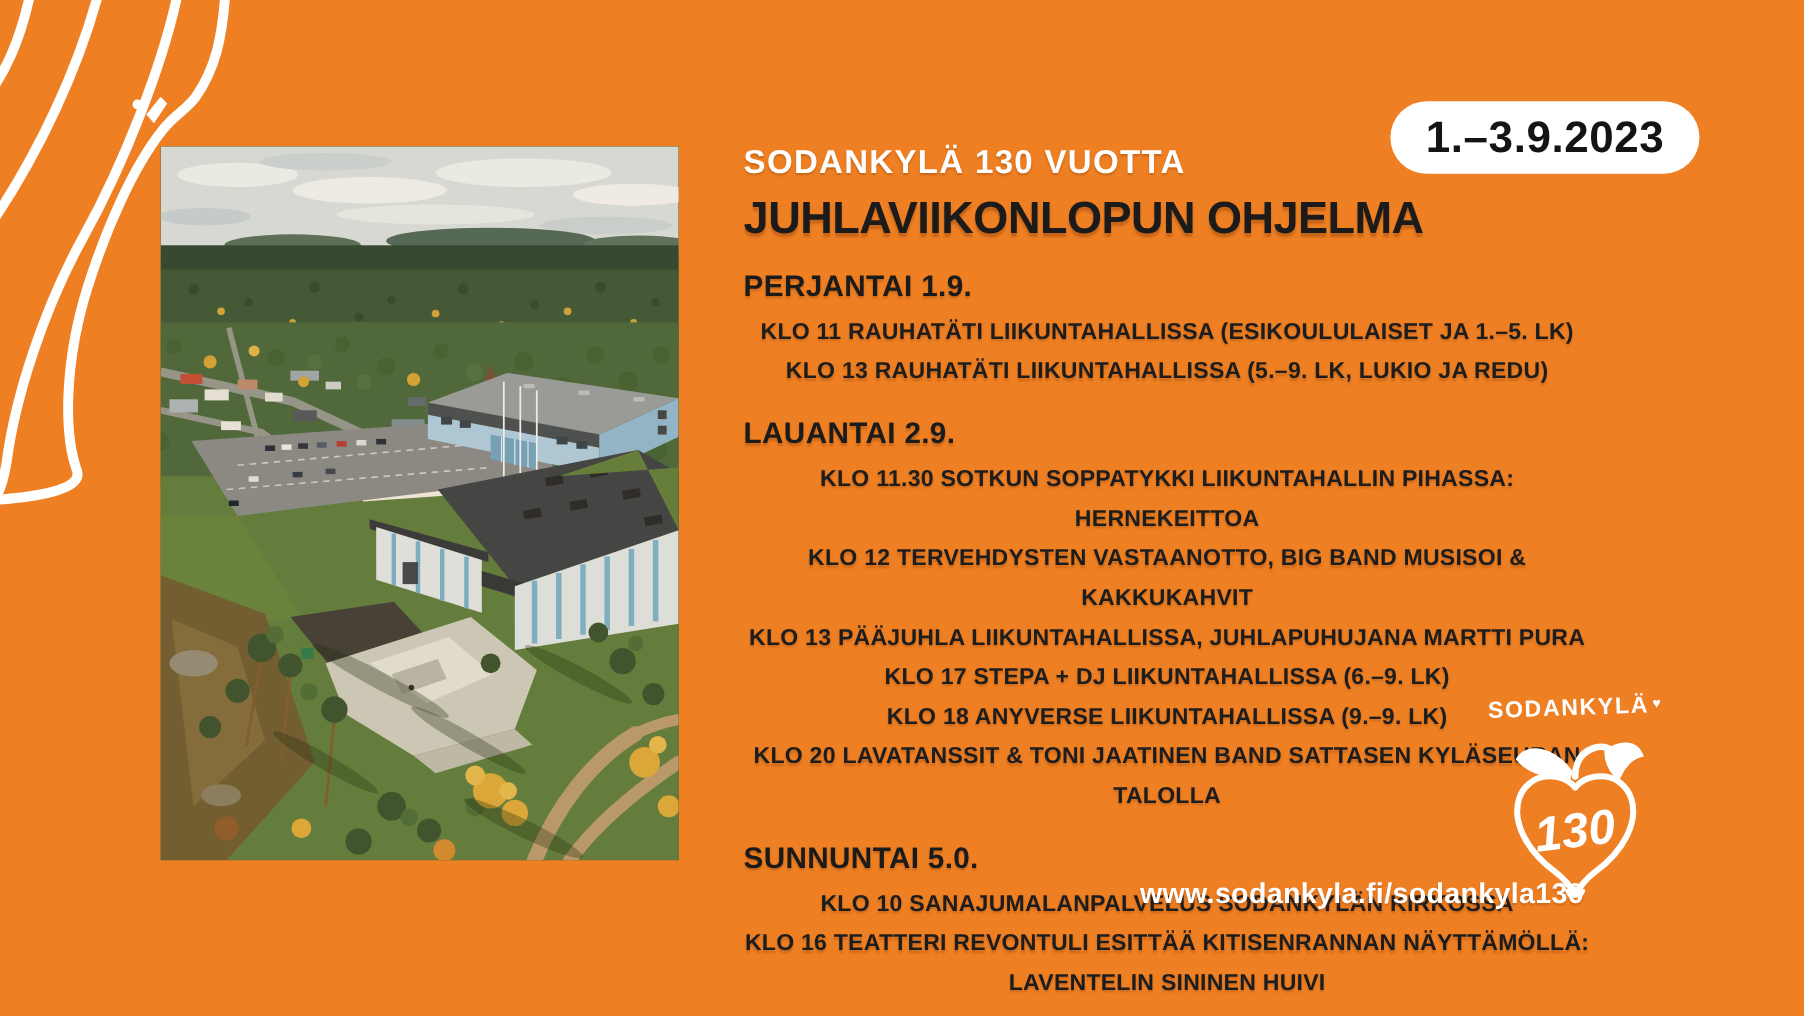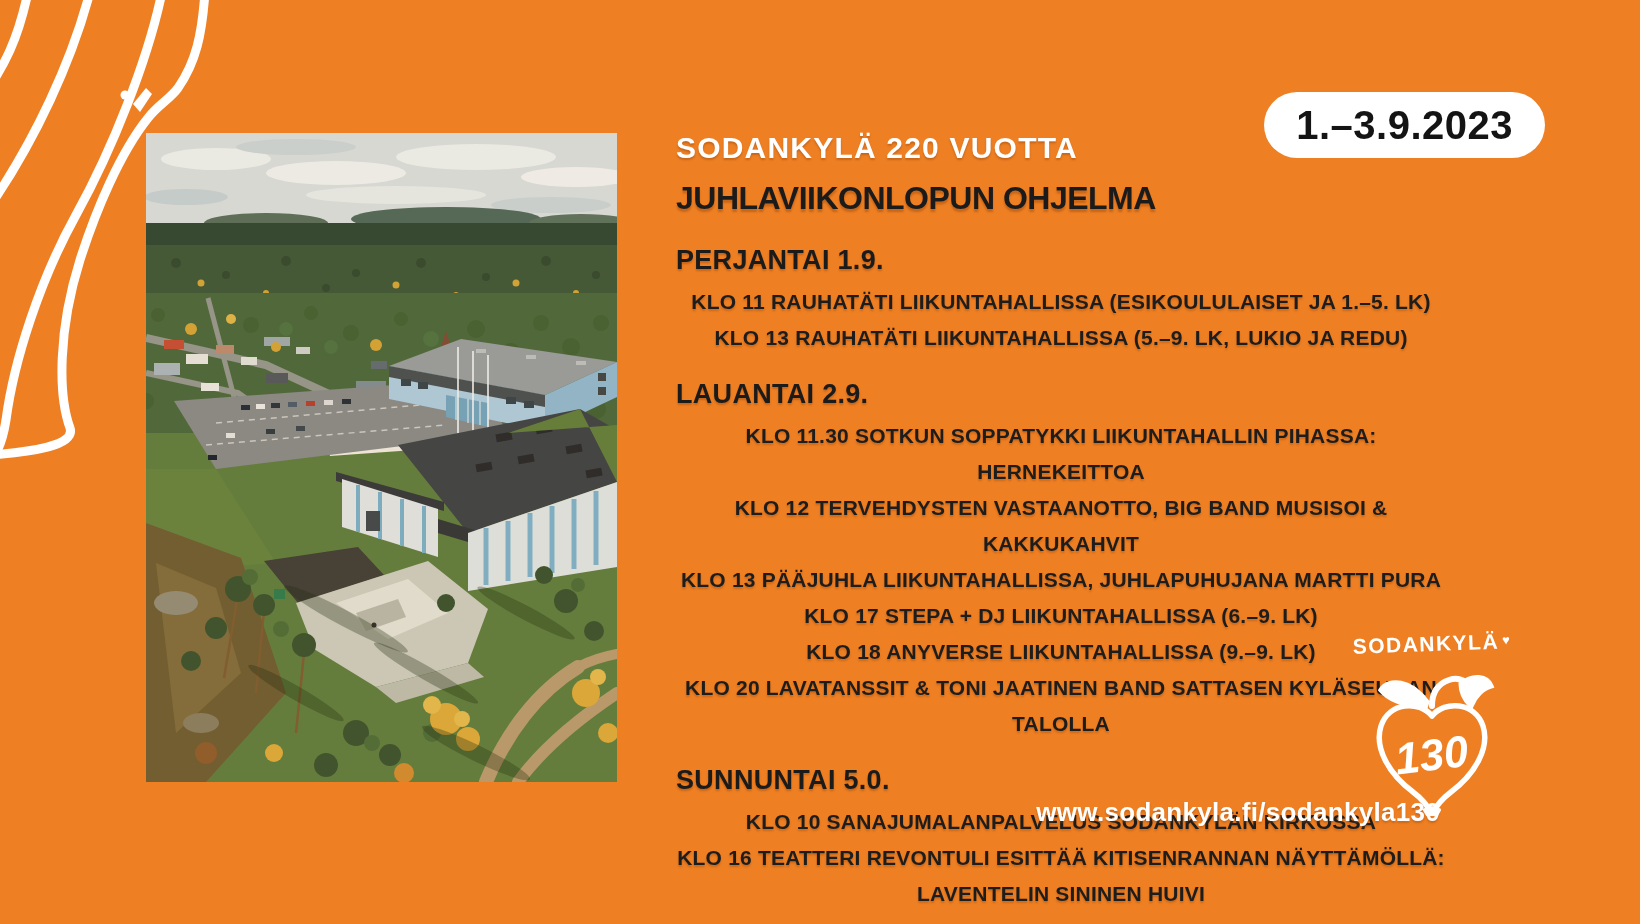--- a/index.html
+++ b/index.html
@@ -31,21 +31,21 @@
   
   .content{
     position:absolute;left:676px;top:130px;width:770px;
   }
   .eyebrow{
     color:#ffffff;font-size:30px;font-weight:700;letter-spacing:1.2px;
     line-height:36px;margin:0 0 8px 0;
     text-shadow:0 2px 2px rgba(150,70,10,.45);
   }
   .title{
-    color:#1b1b1b;font-size:32px;font-weight:700;letter-spacing:-.5px;
+    color:#1b1b1b;font-size:41px;font-weight:700;letter-spacing:-.5px;
     line-height:48px;margin:0 0 8px 0;
     text-shadow:0 3px 2px rgba(141,62,8,.4);
   }
   .section{margin-top:22px;}
   .section h2{
     color:#1b1b1b;font-size:27px;font-weight:700;letter-spacing:.3px;
     line-height:32px;margin:0 0 8px 0;
     text-shadow:0 2px 2px rgba(141,62,8,.4);
   }
   .item{
@@ -343,21 +343,21 @@
 
       <rect x="0" y="0" width="471" height="649" fill="rgba(255,160,40,0.06)"></rect>
     </svg>
   </div>
 
   <div class="badge">
     <span>1.–3.9.2023</span>
   </div>
 
   <div class="content">
-    <div class="eyebrow">SODANKYLÄ 220 VUOTTA</div>
+    <div class="eyebrow">SODANKYLÄ 130 VUOTTA</div>
     <h1 class="title">JUHLAVIIKONLOPUN OHJELMA</h1>
 
     <section class="section">
       <h2>PERJANTAI 1.9.</h2>
       <p class="item">KLO 11 RAUHATÄTI LIIKUNTAHALLISSA (ESIKOULULAISET JA 1.–5. LK)</p>
       <p class="item">KLO 13 RAUHATÄTI LIIKUNTAHALLISSA (5.–9. LK, LUKIO JA REDU)</p>
     </section>
 
     <section class="section">
       <h2>LAUANTAI 2.9.</h2>

